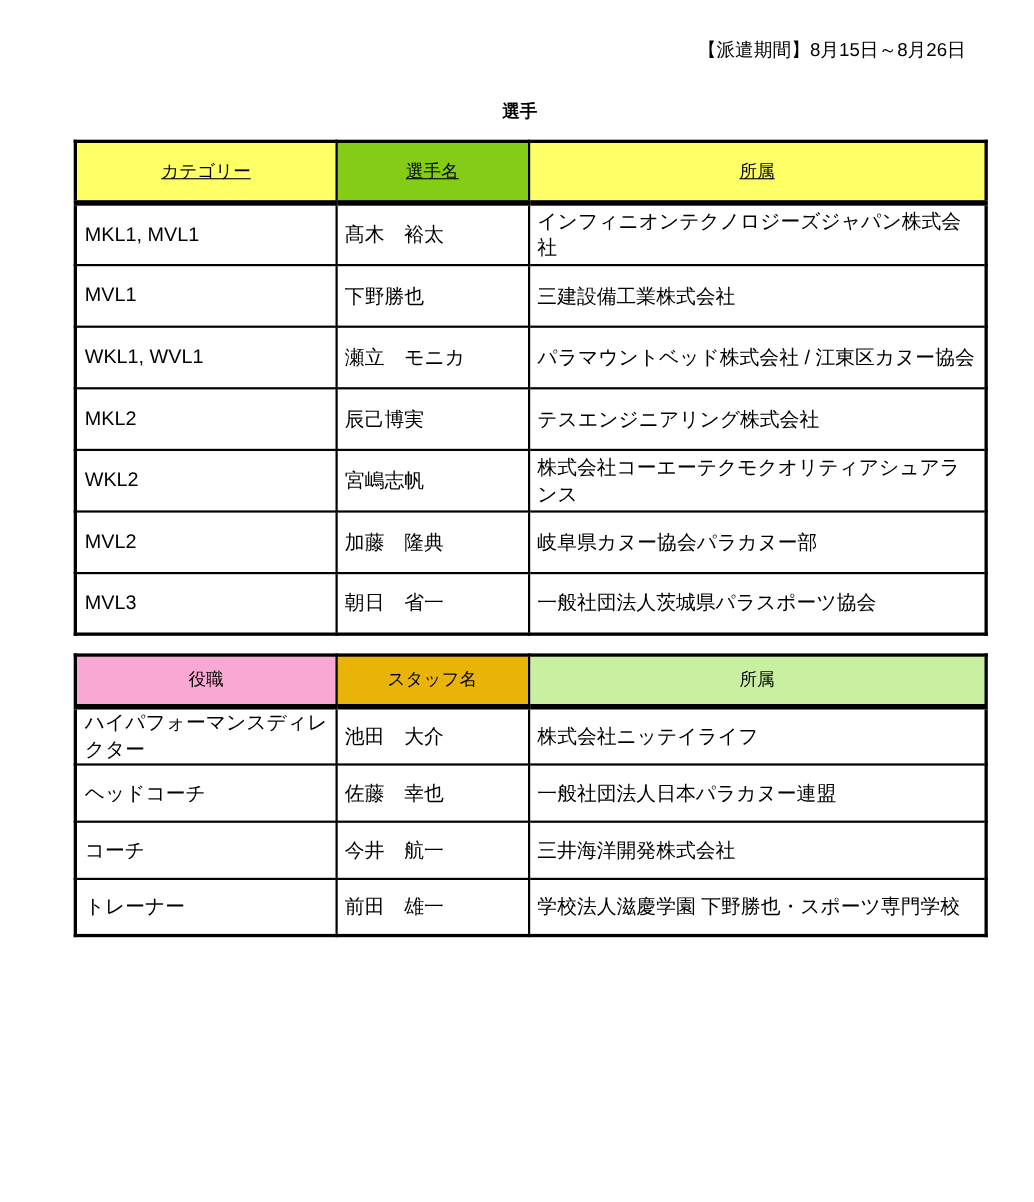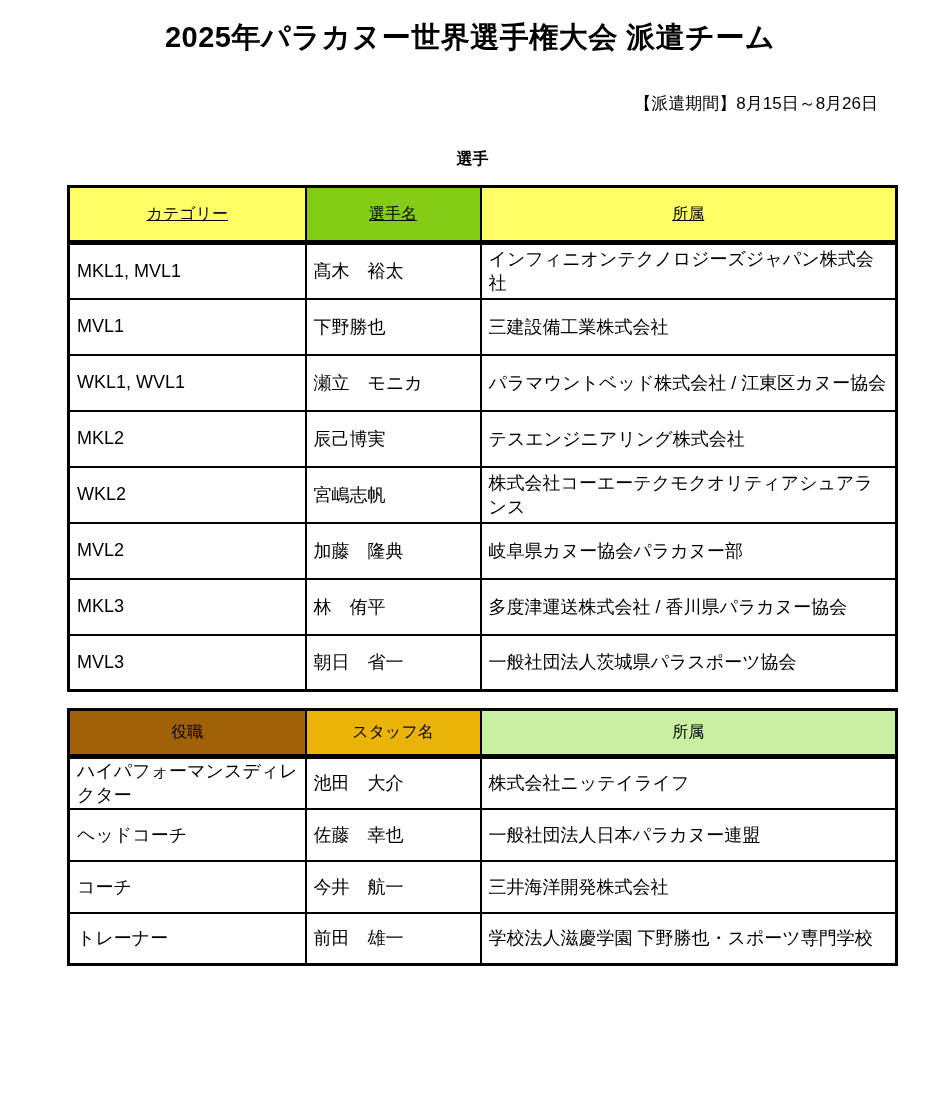--- a/index.html
+++ b/index.html
@@ -70,21 +70,20 @@
   .staff-table td { height: 52px; }
   col.c1 { width: 237px; }
   col.c2 { width: 175px; }
   col.c3 { width: 416px; }
 </style>
 </head>
 <body>
 
 <div class="page">
 
-  <div class="doc-title">2025年パラカヌー世界選手権大会 派遣チーム</div>
 
   <div class="content">
 
     <div class="period">【派遣期間】8月15日～8月26日</div>
 
     <div class="section-heading heading-athletes">選手</div>
 
     <table class="athletes-table">
       <colgroup>
           <col class="c1">
@@ -123,42 +122,37 @@
           <td>WKL2</td>
           <td>宮嶋志帆</td>
           <td>株式会社コーエーテクモクオリティアシュアランス</td>
         </tr>
         <tr>
           <td>MVL2</td>
           <td>加藤　隆典</td>
           <td>岐阜県カヌー協会パラカヌー部</td>
         </tr>
         <tr>
-          <td>MKL3</td>
-          <td>林　侑平</td>
-          <td>多度津運送株式会社 / 香川県パラカヌー協会</td>
-        </tr>
-        <tr>
           <td>MVL3</td>
           <td>朝日　省一</td>
           <td>一般社団法人茨城県パラスポーツ協会</td>
         </tr>
       </tbody>
     </table>
 
 
     <table class="staff-table">
       <colgroup>
           <col class="c1">
           <col class="c2">
           <col class="c3">
         </colgroup>
       <thead>
         <tr>
-          <th class="hdr-green" style="background: #a16207;">役職</th>
+          <th class="hdr-green" style="background: #f9a8d4;">役職</th>
           <th class="hdr-green" style="background: #eab308;">スタッフ名</th>
           <th class="hdr-green" style="background: rgb(201, 239, 161);">所属</th>
         </tr>
       </thead>
       <tbody>
         <tr>
           <td>ハイパフォーマンスディレクター</td>
           <td>池田　大介</td>
           <td>株式会社ニッテイライフ</td>
         </tr>

